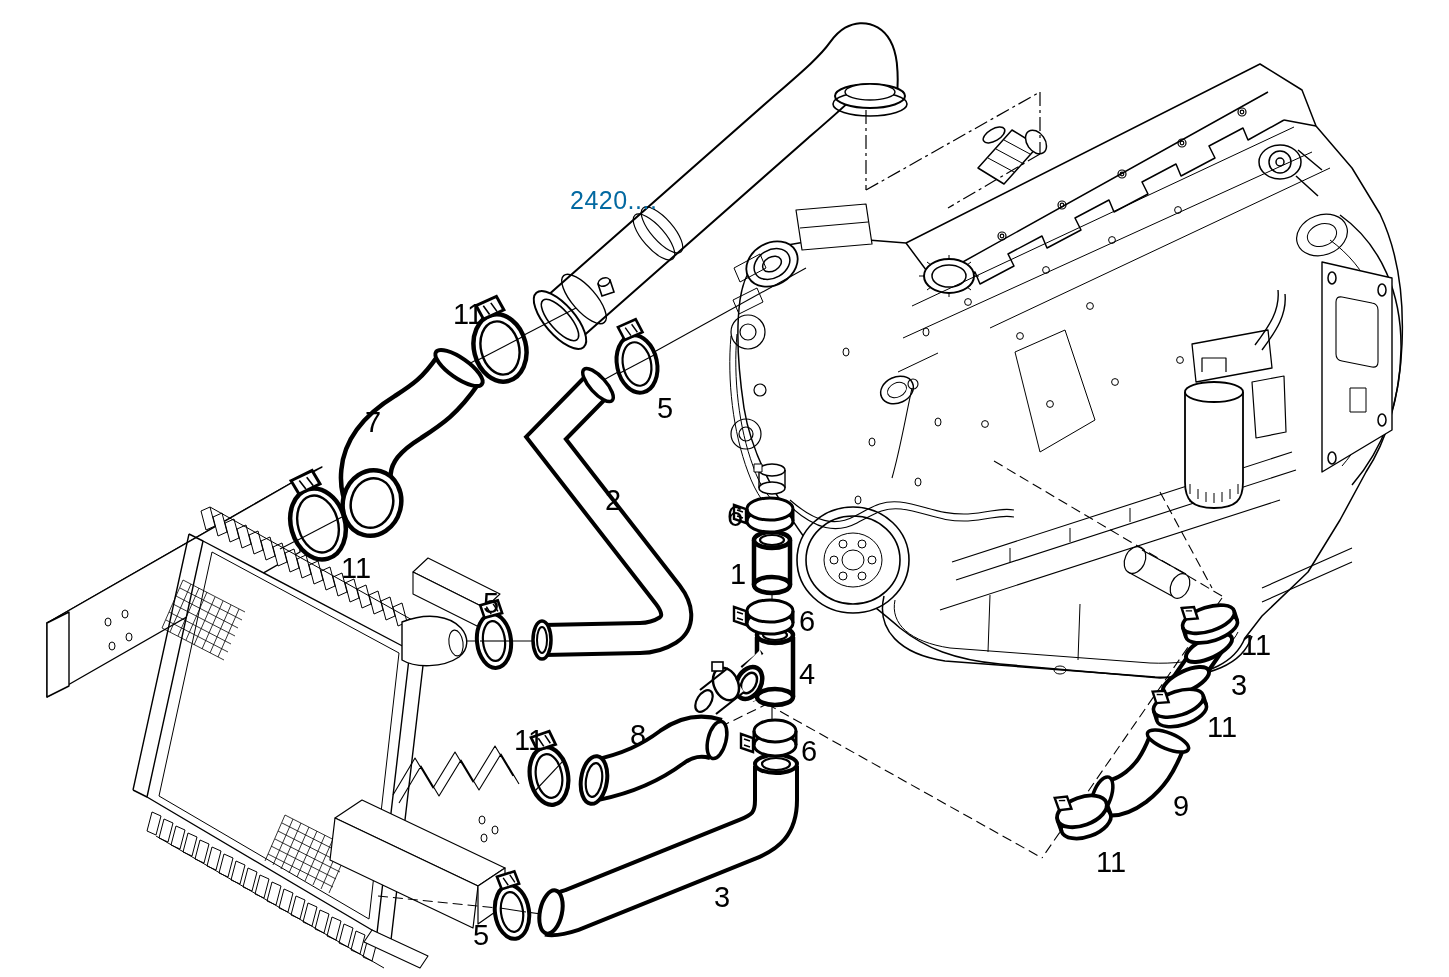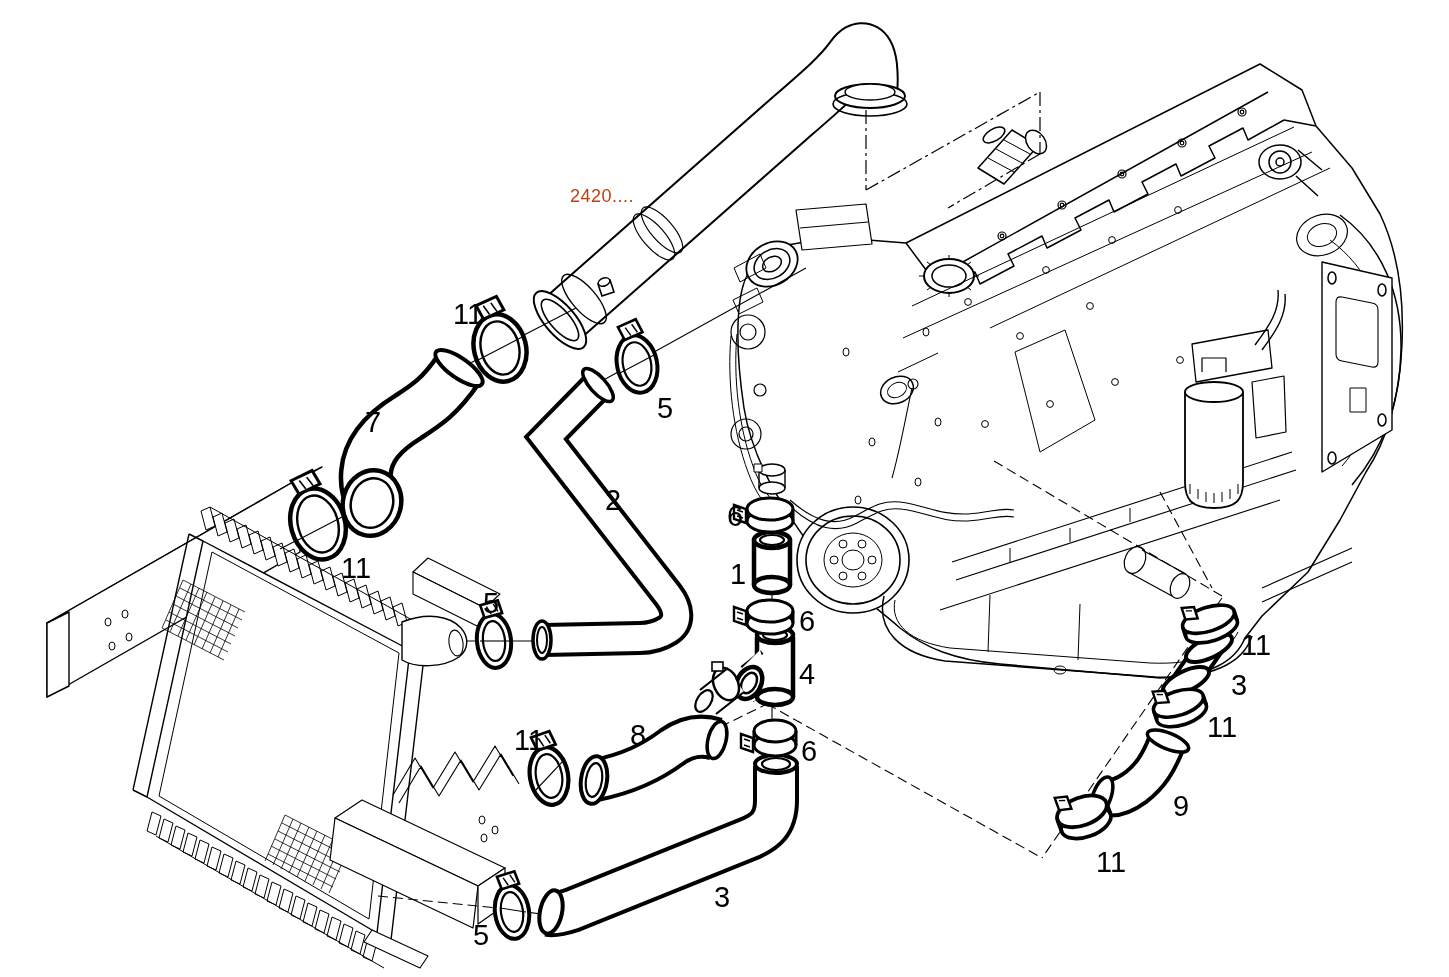--- a/index.html
+++ b/index.html
@@ -2,21 +2,21 @@
 <html><head>
 <meta charset="utf-8">
 <style>
   html,body{margin:0;padding:0;background:#fff;}
   .stage{position:relative;width:1449px;height:977px;background:#fff;overflow:hidden;
          font-family:"Liberation Sans",sans-serif;color:#000;}
   .stage svg{position:absolute;left:0;top:0;}
   .callout-layer{position:absolute;left:0;top:8px;width:100%;height:100%;pointer-events:none;}
   .callout{position:absolute;transform:translate(-50%,-50%);font-size:29px;line-height:1;
            color:#000;white-space:nowrap;}
-  .code-label{position:absolute;left:570px;top:186px;font-size:18px;letter-spacing:.5px;color:#c2410c;}
+  .code-label{position:absolute;left:570px;top:186px;font-size:25px;letter-spacing:.5px;color:#0369a1;}
 </style>
 </head>
 <body>
 
 <div class="stage">
 
 <svg width="1449" height="977" viewBox="0 0 1449 977">
 
   <g stroke="#000" fill="none" stroke-width="1.5" stroke-linejoin="round">
     <path fill="#fff" d="M906,243 L1260,64 L1302,90 L1316,126 L1352,168 L1380,214

